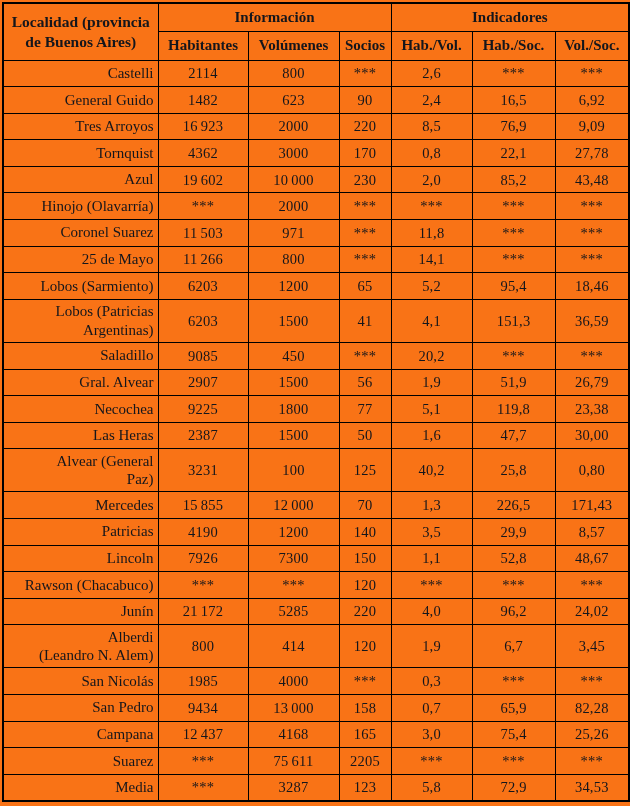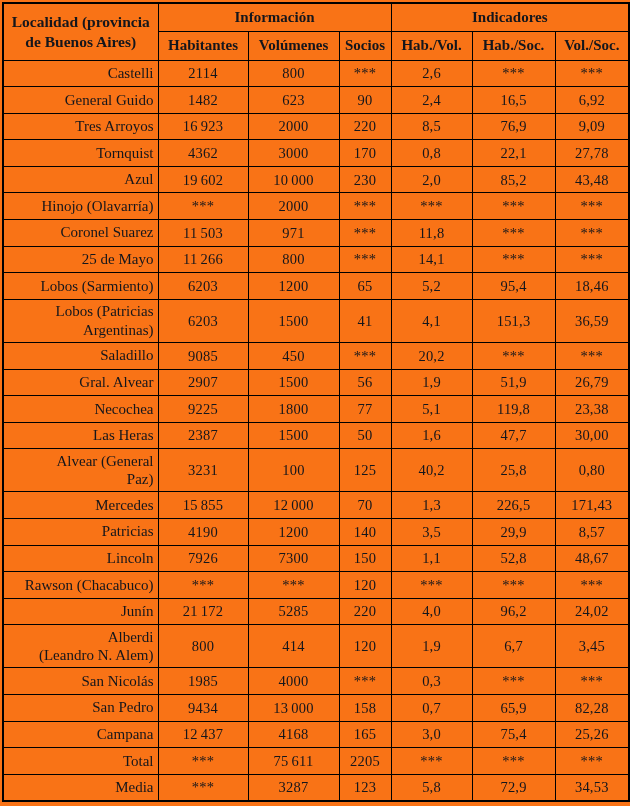--- a/index.html
+++ b/index.html
@@ -305,21 +305,21 @@
         <tr>
           <td class="loc">Campana</td>
           <td class="num">12 437</td>
           <td class="num">4168</td>
           <td class="num">165</td>
           <td class="num">3,0</td>
           <td class="num">75,4</td>
           <td class="num">25,26</td>
         </tr>
         <tr>
-          <td class="loc">Total</td>
+          <td class="loc">Suarez</td>
           <td class="num">***</td>
           <td class="num">75 611</td>
           <td class="num">2205</td>
           <td class="num">***</td>
           <td class="num">***</td>
           <td class="num">***</td>
         </tr>
         <tr>
           <td class="loc">Media</td>
           <td class="num">***</td>

